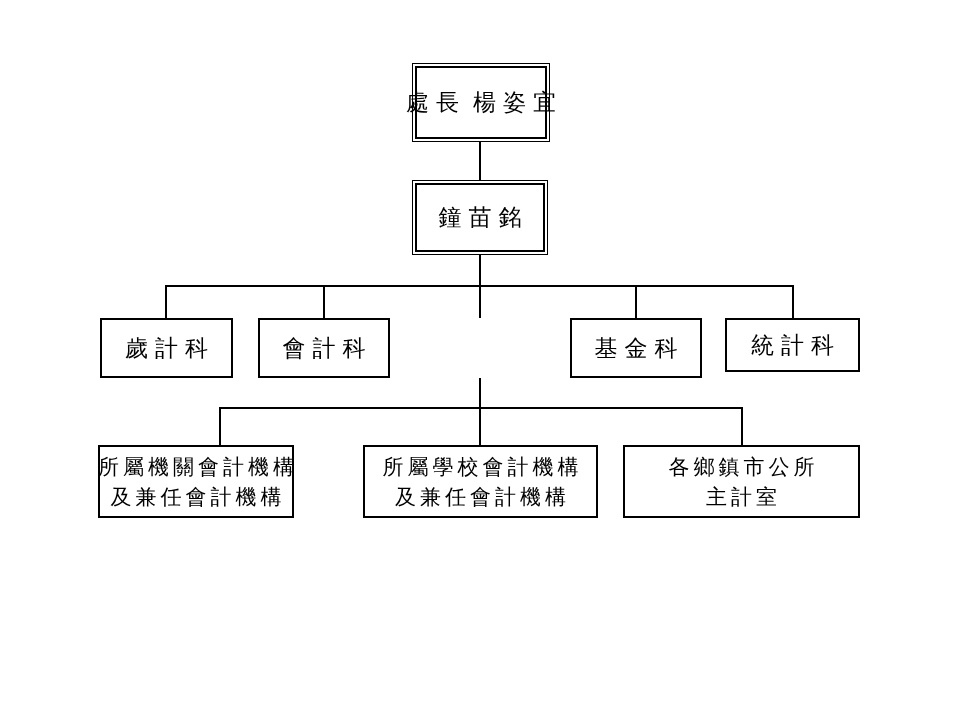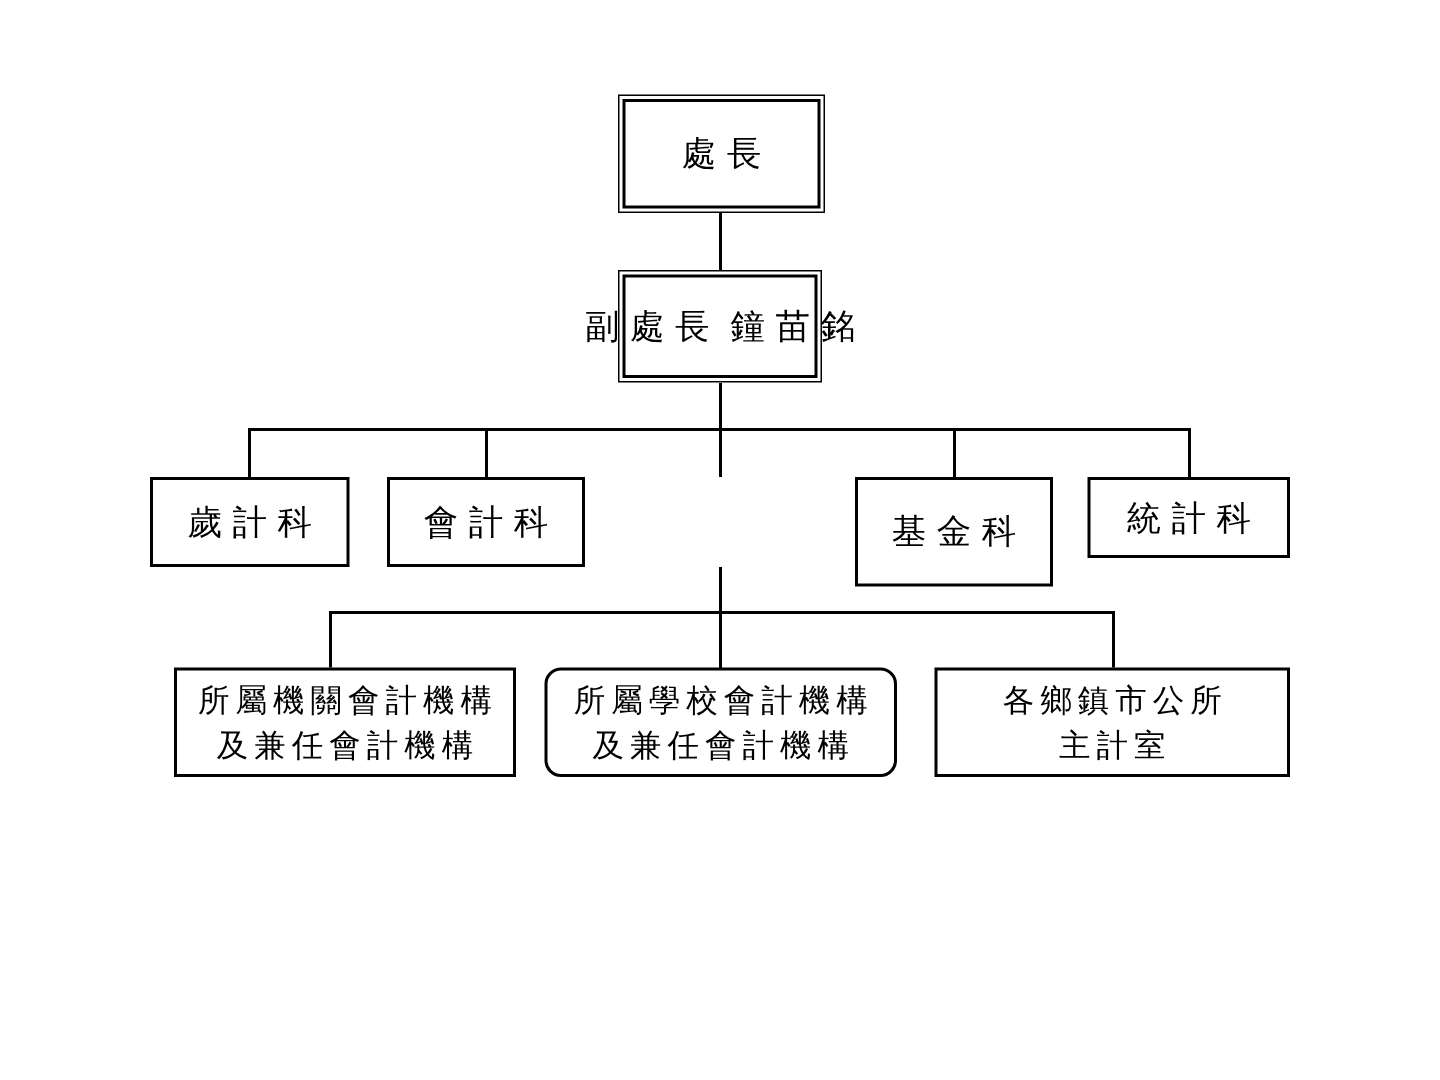--- a/index.html
+++ b/index.html
@@ -98,48 +98,48 @@
 
     <line x1="220" y1="408" x2="742" y2="408"></line>
 
     <line x1="220" y1="407" x2="220" y2="445"></line>
     <line x1="742" y1="407" x2="742" y2="445"></line>
   </svg>
 
   <div class="node double" style="left:412px; top:63px; width:138px; height:79px;">
     <div class="inner">
       <div class="t-lg">處長</div>
+      <div class="t-lg">楊姿宜</div>
     </div>
   </div>
 
   <div class="node double" style="left:412px; top:180px; width:136px; height:75px;">
     <div class="inner">
-      <div class="t-lg">副處長</div>
       <div class="t-lg">鐘苗銘</div>
     </div>
   </div>
 
   <div class="node single" style="left:258px; top:318px; width:132px; height:60px;">
     <div class="t-lg">會計科</div>
   </div>
   <div class="node single" style="left:100px; top:318px; width:133px; height:60px;">
     <div class="t-lg">歲計科</div>
   </div>
-  <div class="node single" style="left:570px; top:318px; width:132px; height:73px;">
+  <div class="node single" style="left:570px; top:318px; width:132px; height:60px;">
     <div class="t-lg">基金科</div>
   </div>
   <div class="node single" style="left:725px; top:318px; width:135px; height:54px;">
     <div class="t-lg">統計科</div>
   </div>
 
-  <div class="node single" style="left:116px; top:445px; width:228px; height:73px;">
+  <div class="node single" style="left:98px; top:445px; width:196px; height:73px;">
     <div class="t-md">所屬機關會計機構</div>
     <div class="t-md">及兼任會計機構</div>
   </div>
-  <div class="node single" style="left:363px; top:445px; width:235px; height:73px;border-radius:11px;">
+  <div class="node single" style="left:363px; top:445px; width:235px; height:73px;">
     <div class="t-md">所屬學校會計機構</div>
     <div class="t-md">及兼任會計機構</div>
   </div>
   <div class="node single" style="left:623px; top:445px; width:237px; height:73px;align-items:center;">
     <div class="t-md">各鄉鎮市公所</div>
     <div class="t-md">主計室</div>
   </div>
 
 </div>
 

